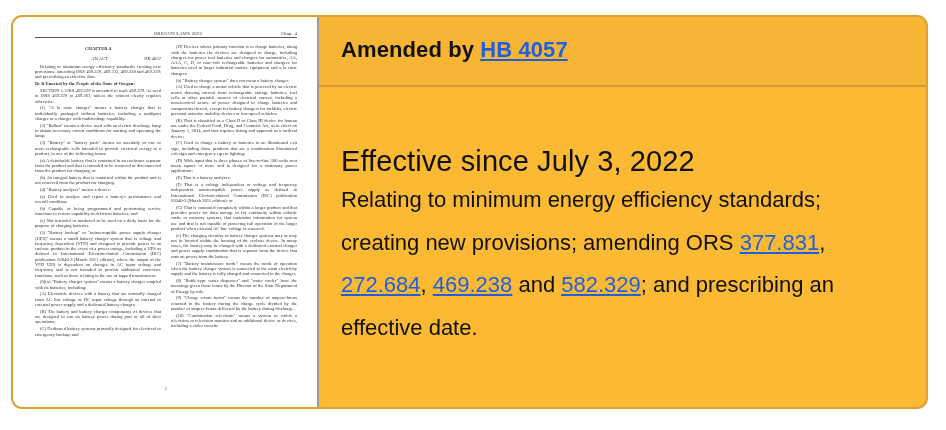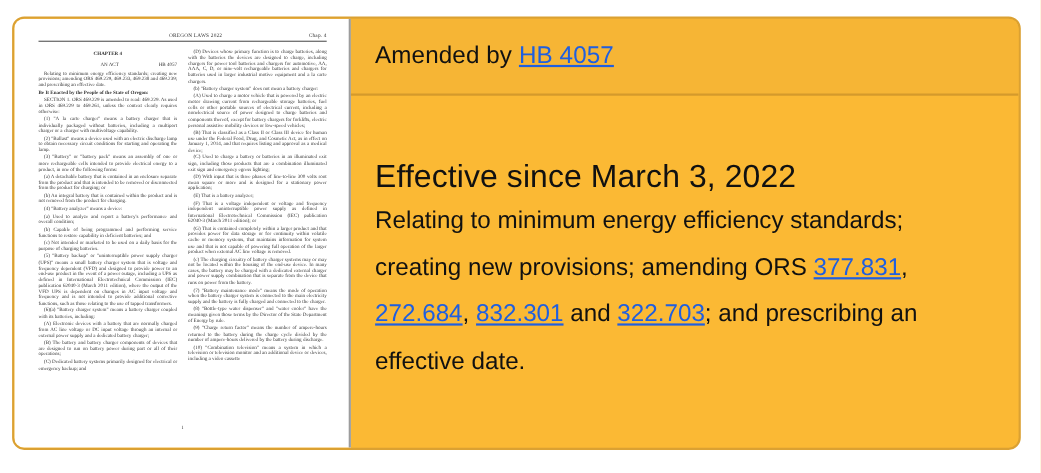--- a/index.html
+++ b/index.html
@@ -71,20 +71,21 @@
 
     .header-band {
       position: absolute;
       left: 306px;
       top: 0;
       right: 0;
       height: 70px;
       background: #f6b535;
       border-bottom: 2px solid #d49a2c;
       box-sizing: border-box;
+      font-weight: bold;
     }
     .amended {
       position: absolute;
       left: 22px;
       top: 20px;
       font-size: 22px;
       color: #111;
       letter-spacing: 0.1px;
     }
     a.link {
@@ -178,17 +179,17 @@
     </div>
   </div>
 
   <div class="header-band">
     <div class="amended">
       <span>Amended by </span><a class="link" href="#">HB 4057</a>
     </div>
   </div>
 
   <div class="body">
-    <h2 class="title">Effective since March 3, 2022</h2>
-    <p class="desc"><span>Relating to minimum energy efficiency standards; creating new provisions; amending ORS </span><a class="link" href="#">377.831</a><span>, </span><a class="link" href="#">272.684</a><span>, </span><a class="link" href="#">832.301</a><span> and </span><a class="link" href="#">322.703</a><span>; and prescribing an effective date.</span></p>
+    <h2 class="title">Effective since July 3, 2022</h2>
+    <p class="desc"><span>Relating to minimum energy efficiency standards; creating new provisions; amending ORS </span><a class="link" href="#">377.831</a><span>, </span><a class="link" href="#">272.684</a><span>, </span><a class="link" href="#">469.238</a><span> and </span><a class="link" href="#">582.329</a><span>; and prescribing an effective date.</span></p>
   </div>
 
 </div>
 
 </body></html>

